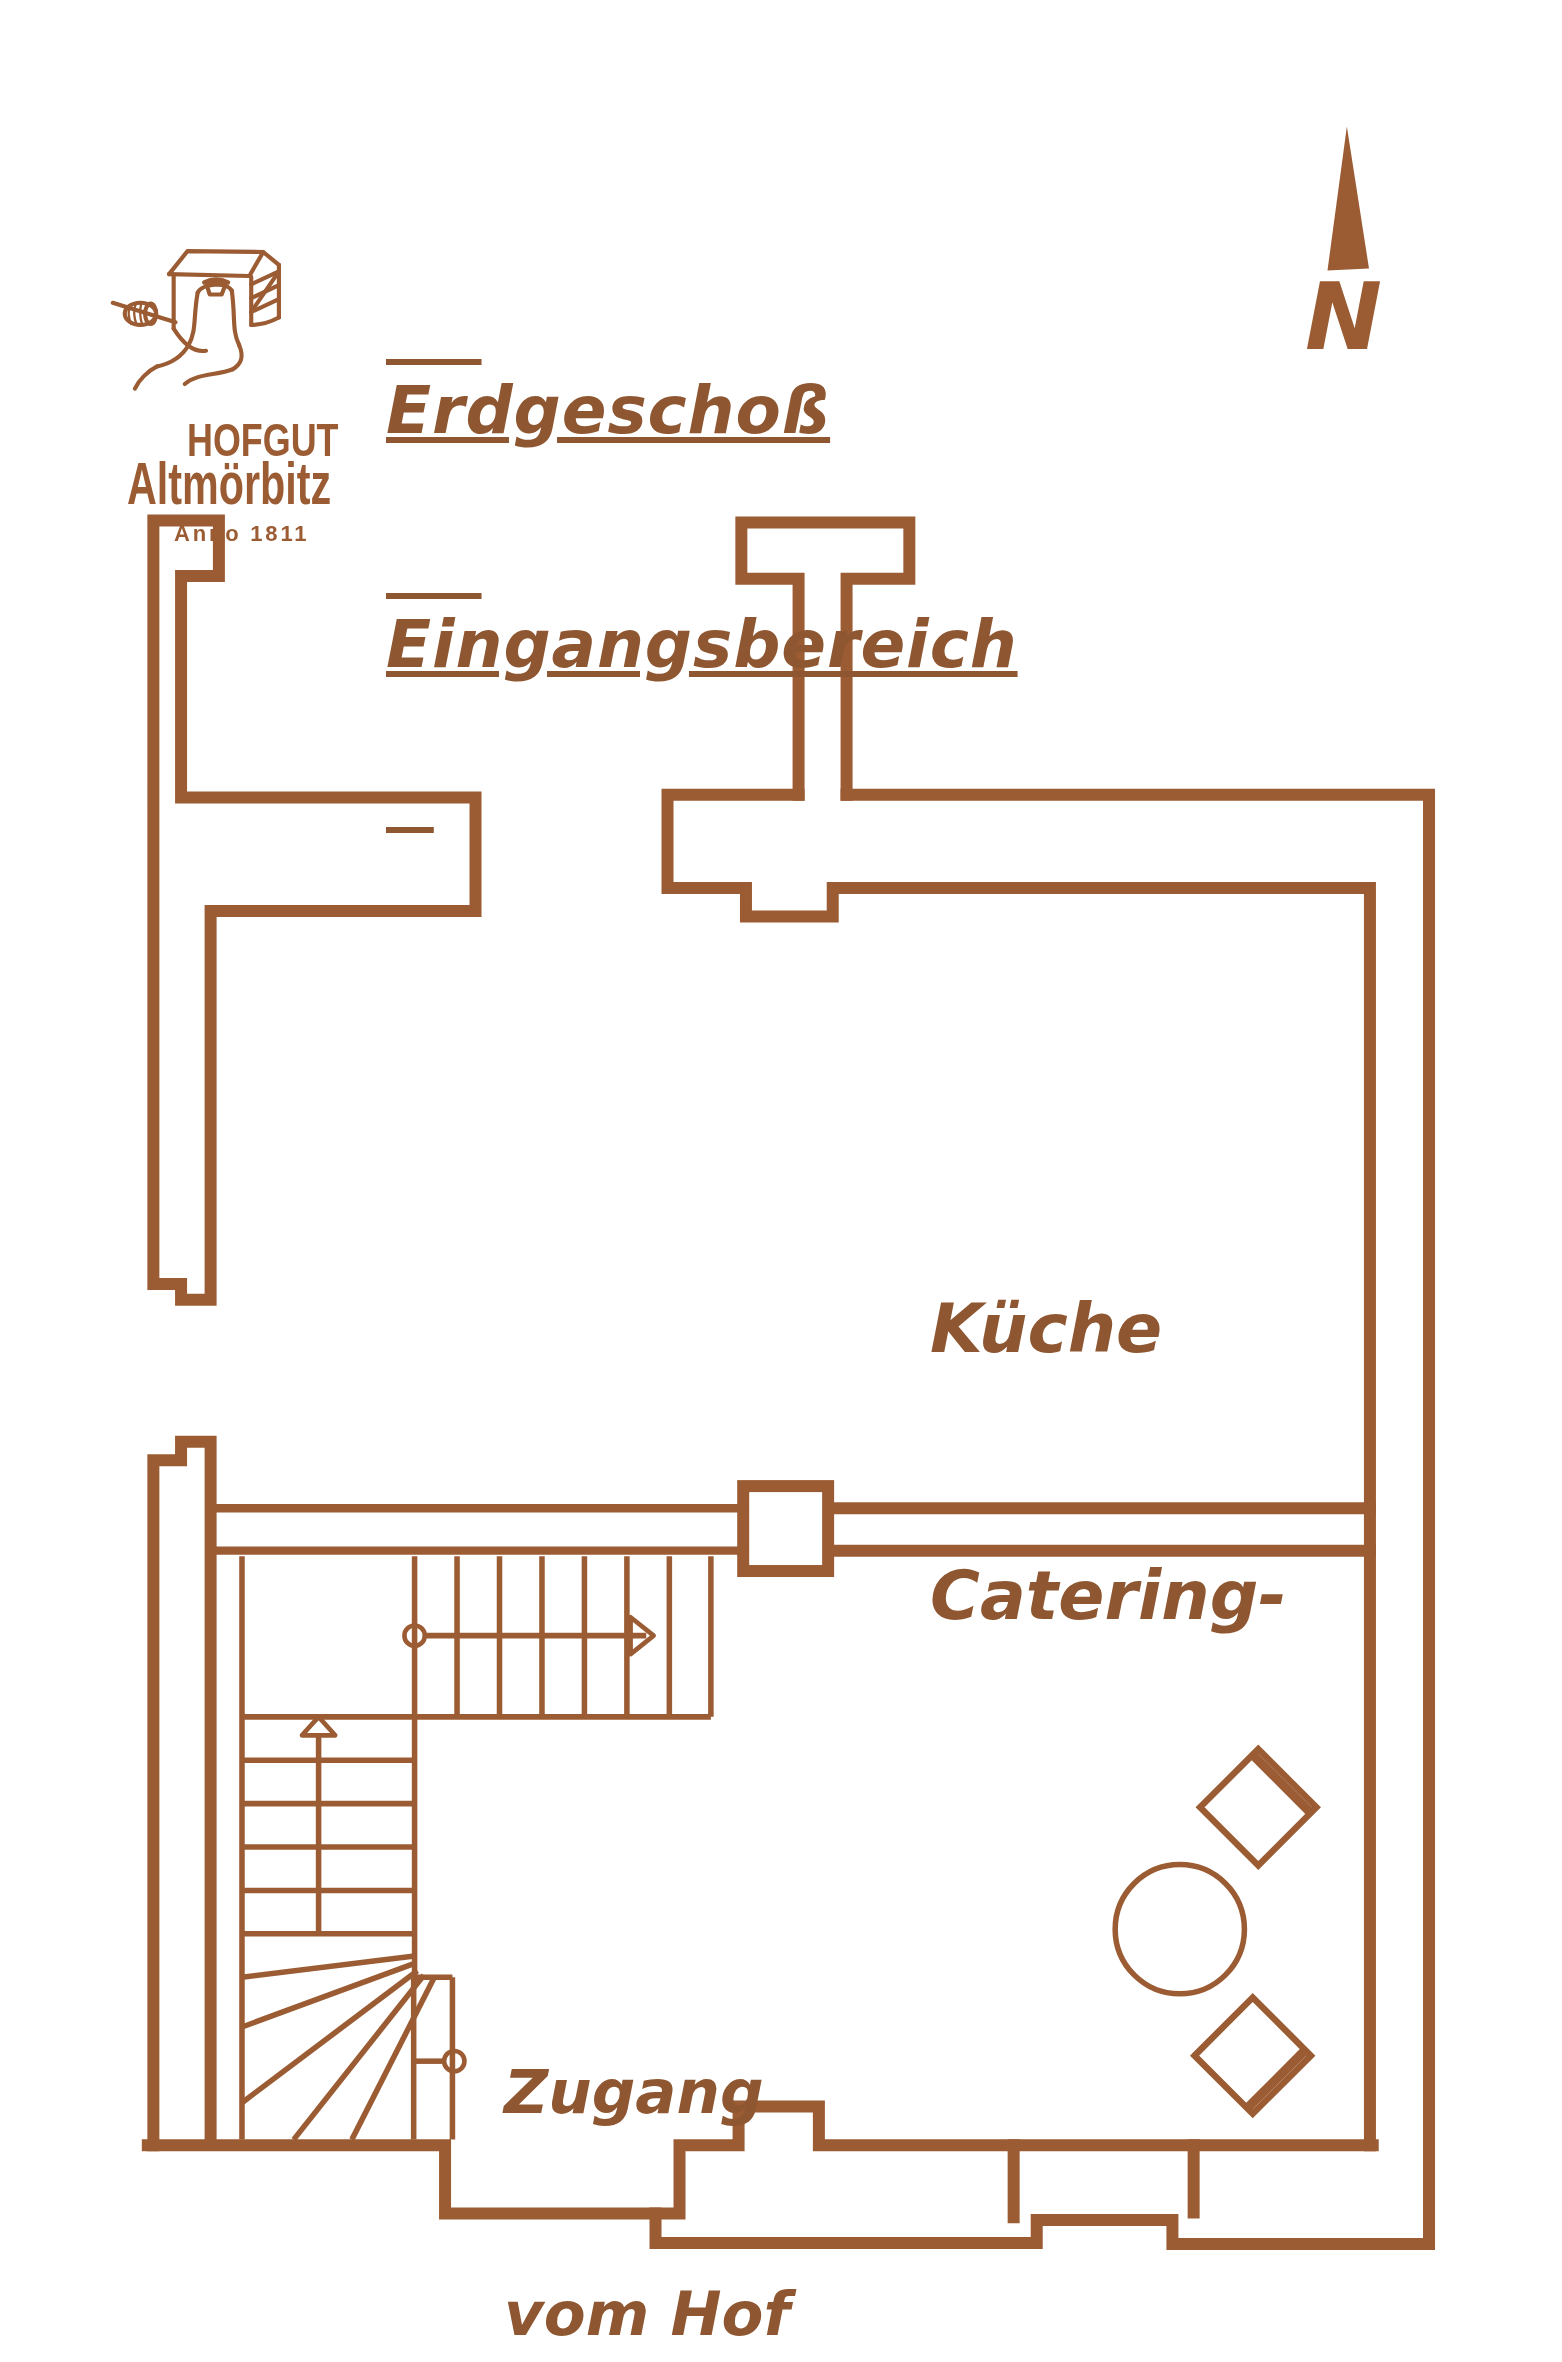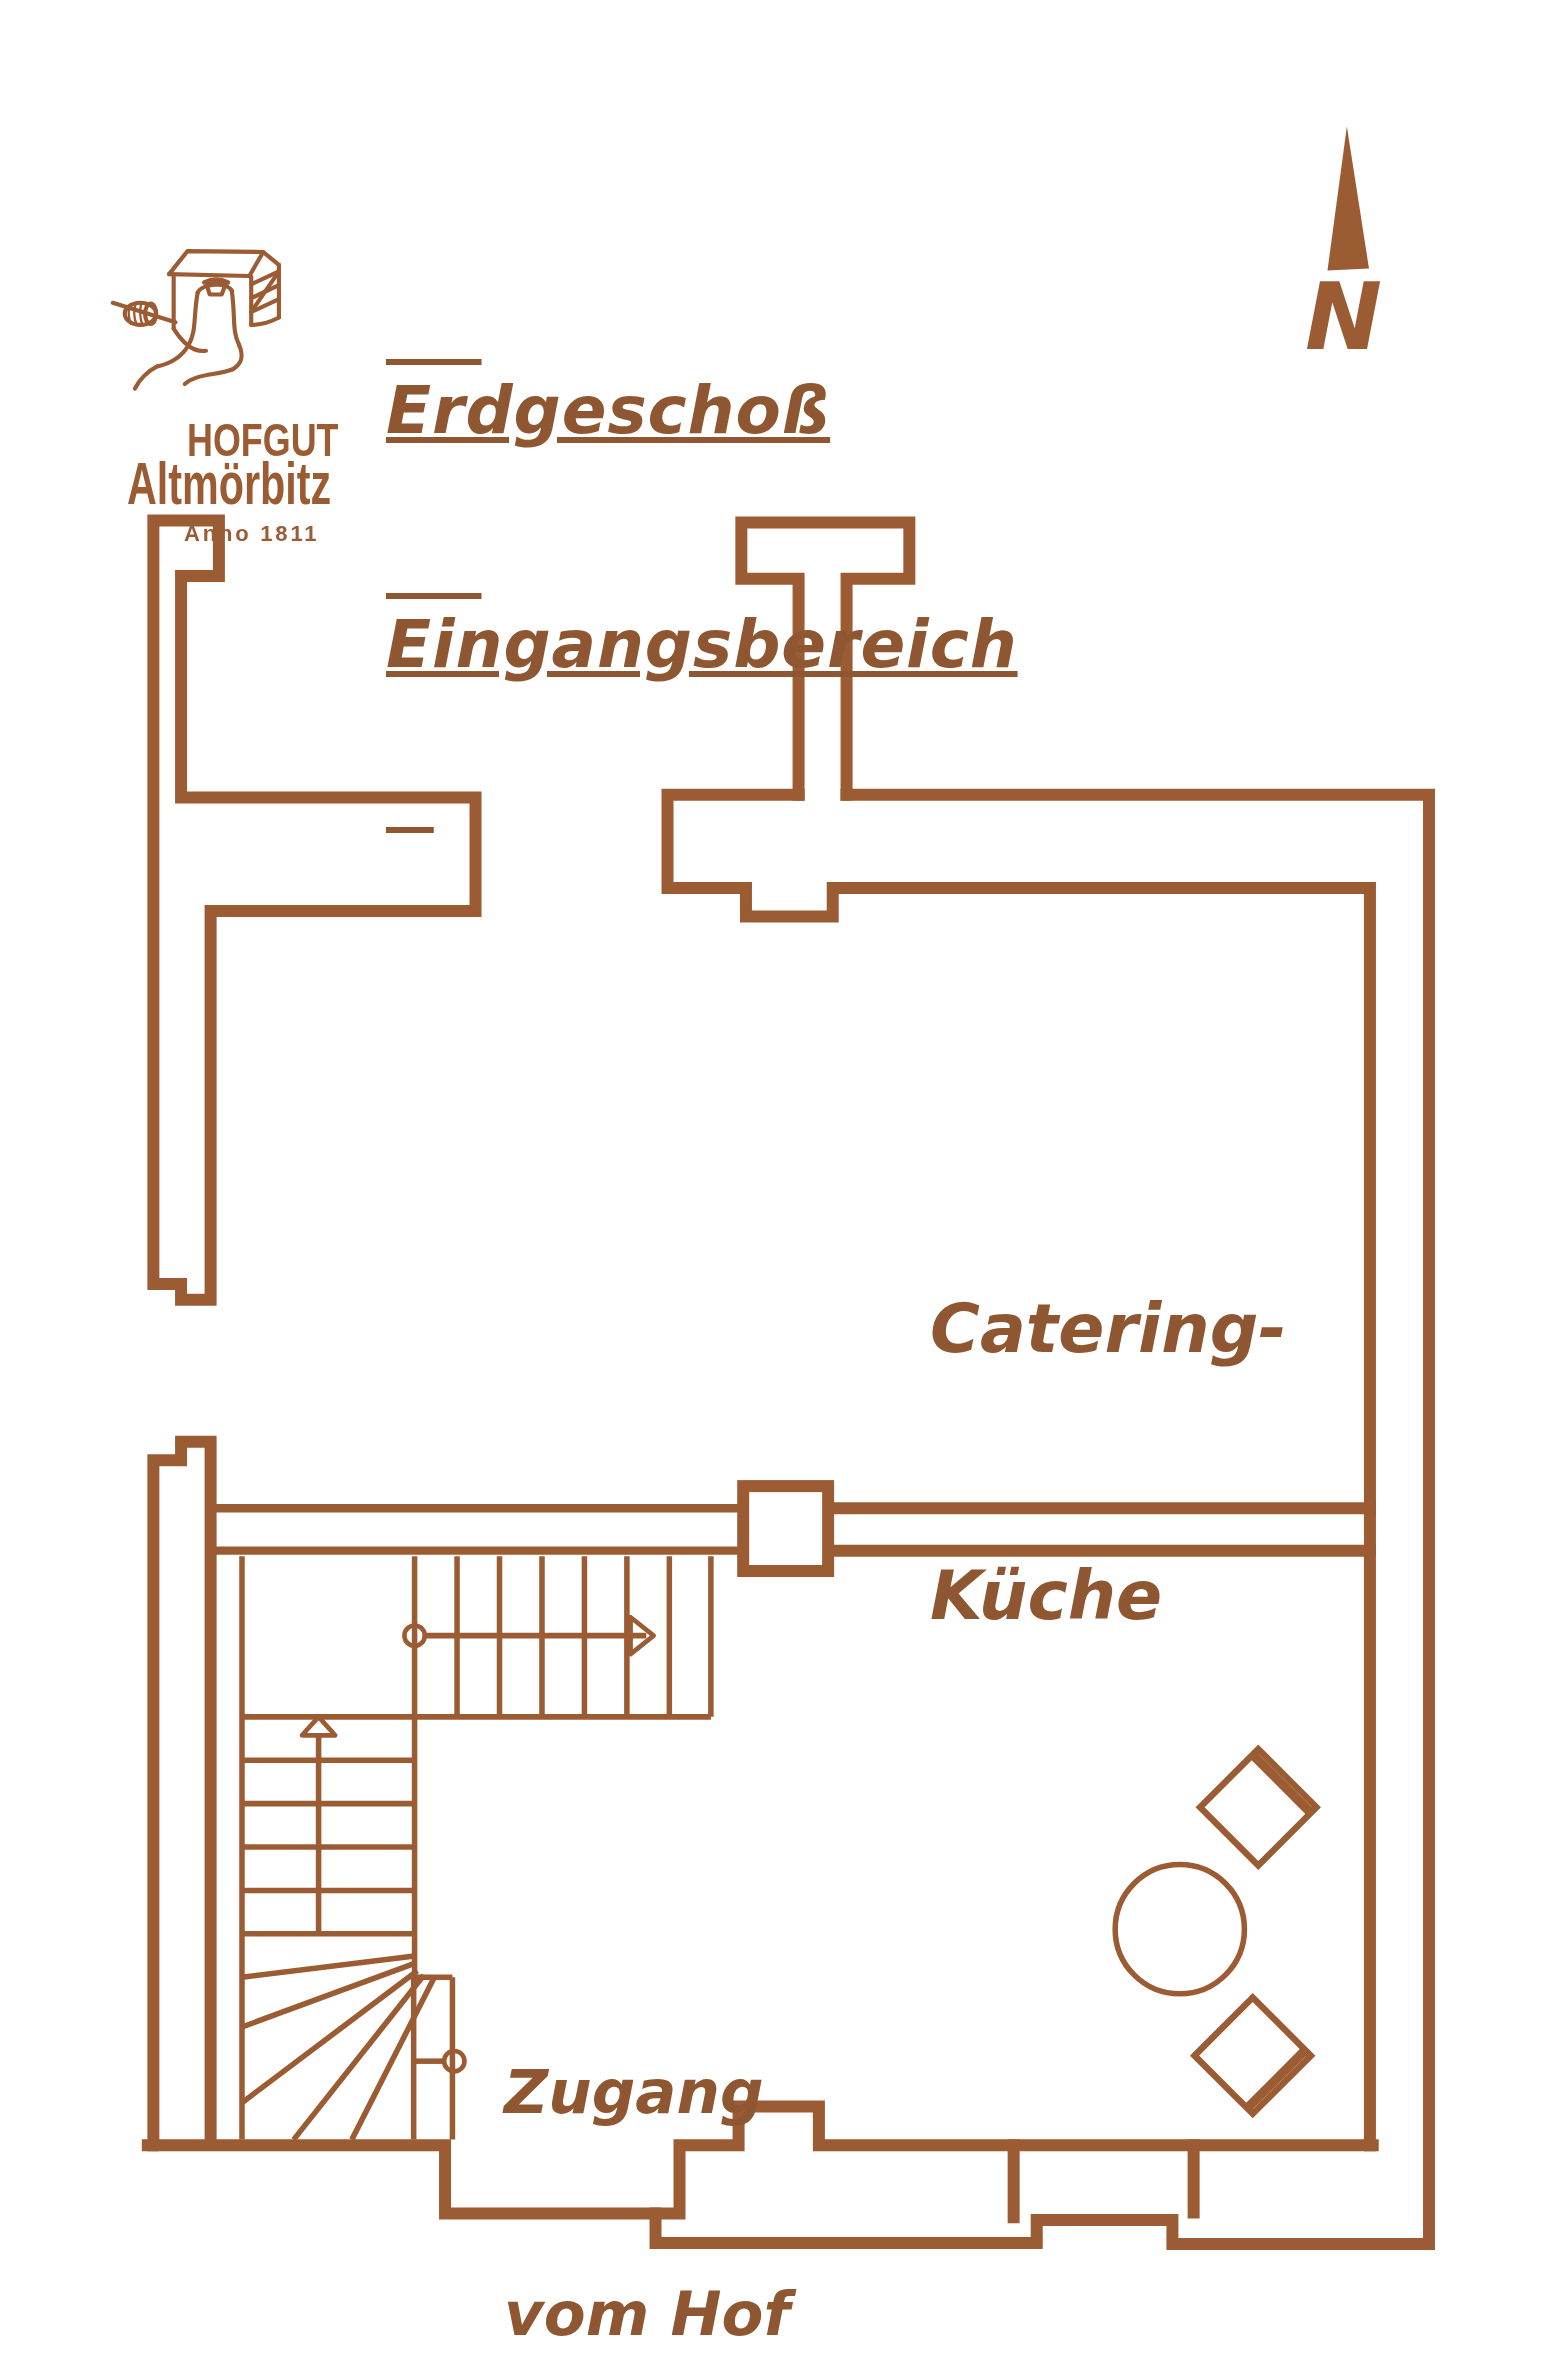--- a/index.html
+++ b/index.html
@@ -19,21 +19,21 @@
   .lbl{position:absolute;color:var(--text);white-space:pre;}
   .hand{font-style:italic;}
   .title{left:386px;top:216px;font-size:66px;line-height:78px;font-weight:600;letter-spacing:0.9px;text-decoration:underline;}
   .note{left:382px;top:394px;font-size:31px;line-height:39px;font-weight:500;}
   .room-kitchen{left:930px;top:1106px;font-size:68px;line-height:89px;font-weight:600;}
   .room-entry{left:504px;top:1907px;font-size:61px;line-height:74px;font-weight:600;}
   .north-n{left:1305px;top:264px;font-size:92px;font-weight:600;color:var(--ink);}
   .brand{color:var(--ink);transform-origin:left top;}
   .brand1{left:187px;top:413px;font-size:46px;font-weight:bold;transform:scaleX(0.78);letter-spacing:0px;font-family:"Liberation Sans",sans-serif;}
   .brand2{left:127px;top:450px;font-size:59px;font-weight:bold;transform:scaleX(0.70);letter-spacing:0px;font-family:"Liberation Sans",sans-serif;}
-  .brand3{left:184px;top:521px;font-size:22px;font-weight:bold;letter-spacing:2.8px;font-family:"Liberation Sans",sans-serif;}
+  .brand3{left:174px;top:521px;font-size:22px;font-weight:bold;letter-spacing:2.8px;font-family:"Liberation Sans",sans-serif;}
 </style>
 </head>
 <body>
 
 <div class="page">
 
   <svg class="plan" viewBox="0 0 1693 2560" fill="none" stroke="var(--ink)">
 
     <g stroke-width="4.5" stroke-linecap="round" stroke-linejoin="round">
       <path d="M 183,297 L 203,272 L 285,273 L 302,287"></path>
@@ -168,22 +168,22 @@
 
   <div class="lbl hand title">
     <div>Erdgeschoß</div>
     <div>Eingangsbereich</div>
   </div>
 
 
   <div class="lbl hand north-n">N</div>
 
   <div class="lbl hand room-kitchen">
+    <div>Küche</div>
     <div>Catering-</div>
-    <div>Küche</div>
   </div>
 
   <div class="lbl hand room-entry">
     <div>Zugang</div>
     <div>vom Hof</div>
   </div>
 
 </div>
 
 

